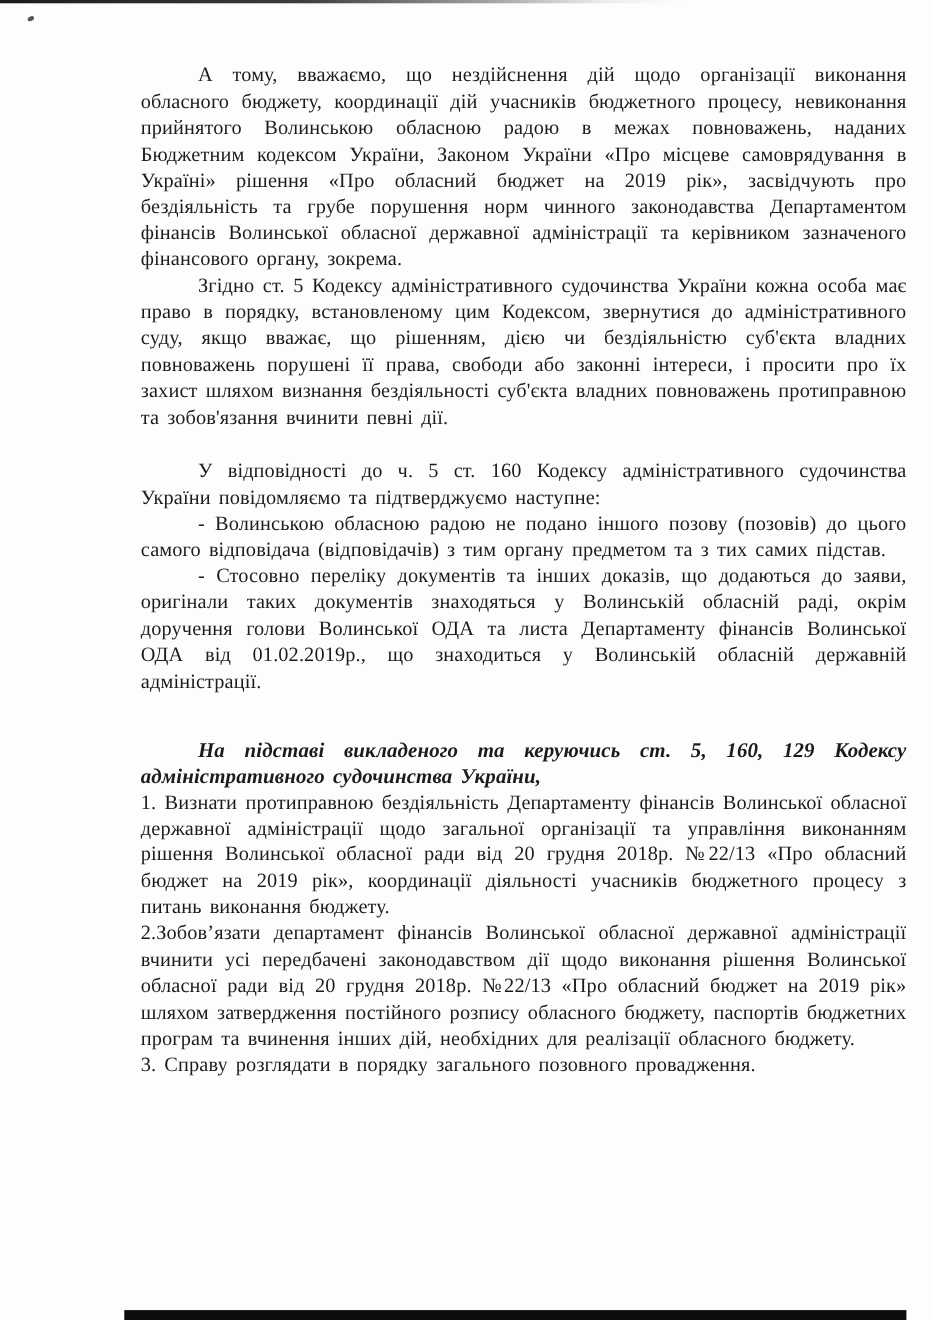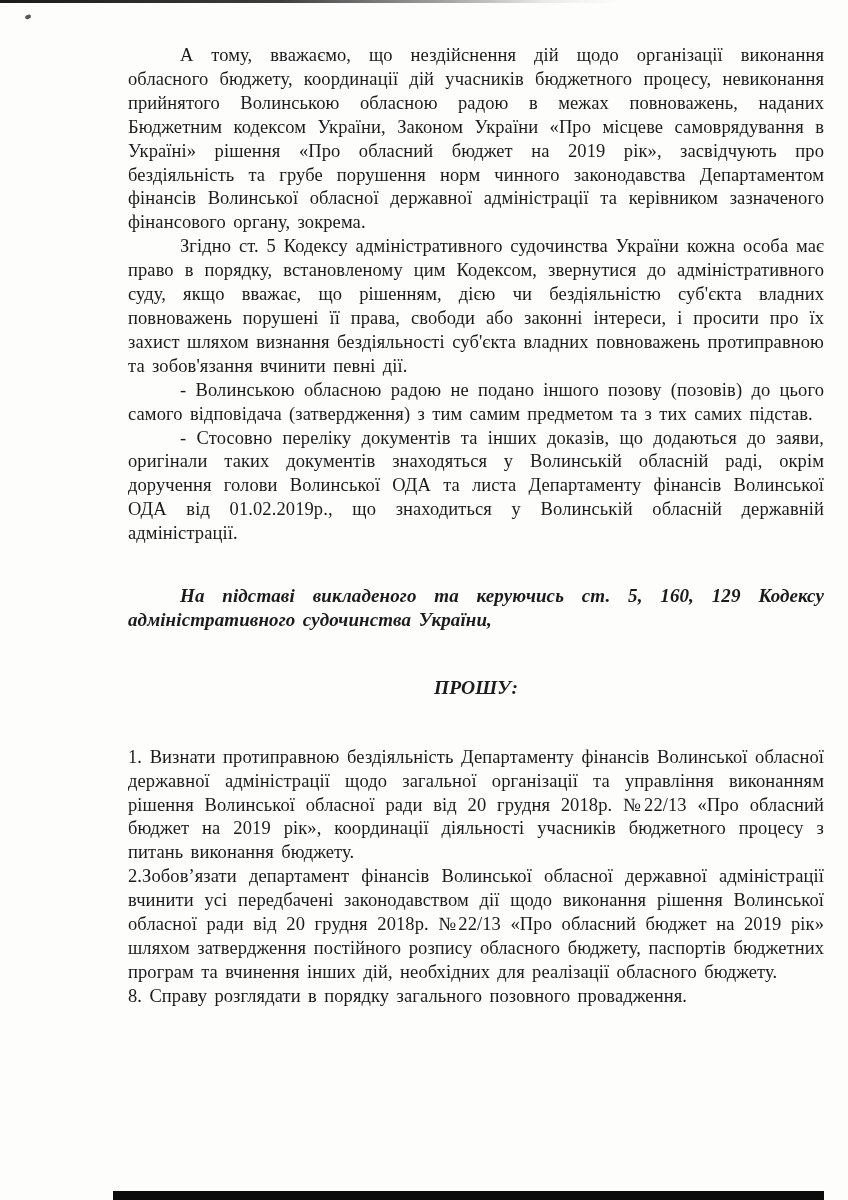--- a/index.html
+++ b/index.html
@@ -36,21 +36,21 @@
   .bottom-scan-bar {
     position: absolute;
     left: 113px; bottom: 0;
     width: 711px; height: 9px;
     background: #0c0c0c;
   }
   
   .text-col {
     position: absolute;
     left: 128px;
-    top: 44px;
+    top: 58px;
     width: 696px;
   }
   .text-col p {
     margin: 0;
     text-align: justify;
     font-size: 18.5px;
     line-height: 23.9px;
     word-spacing: 2.6px;
     letter-spacing: 0.1px;
   }
@@ -82,33 +82,33 @@
 
   <div class="top-scan-line"></div>
   <div class="corner-mark"></div>
 
   <div class="text-col">
 
     <p class="indent">А тому, вважаємо, що нездійснення дій щодо організації виконання обласного бюджету, координації дій учасників бюджетного процесу, невиконання прийнятого Волинською обласною радою в межах повноважень, наданих Бюджетним кодексом України, Законом України «Про місцеве самоврядування в Україні» рішення «Про обласний бюджет на 2019 рік», засвідчують про бездіяльність та грубе порушення норм чинного законодавства Департаментом фінансів Волинської обласної державної адміністрації та керівником зазначеного фінансового органу, зокрема.</p>
 
     <p class="indent">Згідно ст. 5 Кодексу адміністративного судочинства України кожна особа має право в порядку, встановленому цим Кодексом, звернутися до адміністративного суду, якщо вважає, що рішенням, дією чи бездіяльністю суб'єкта владних повноважень порушені її права, свободи або законні інтереси, і просити про їх захист шляхом визнання бездіяльності суб'єкта владних повноважень протиправною та зобов'язання вчинити певні дії.</p>
 
+    <p class="indent gap-before">У відповідності до ч. 5 ст. 160 Кодексу адміністративного судочинства України повідомляємо та підтверджуємо наступне:</p>
 
-    <p class="indent">- Волинською обласною радою не подано іншого позову (позовів) до цього самого відповідача (затвердження) з тим самим предметом та з тих самих підстав.</p>
+    <p class="indent">- Волинською обласною радою не подано іншого позову (позовів) до цього самого відповідача (відповідачів) з тим органу предметом та з тих самих підстав.</p>
 
 
     <p class="indent">- Стосовно переліку документів та інших доказів, що додаються до заяви, оригінали таких документів знаходяться у Волинській обласній раді, окрім доручення голови Волинської ОДА та листа Департаменту фінансів Волинської ОДА від 01.02.2019р., що знаходиться у Волинській обласній державній адміністрації.</p>
 
     <p class="legal-basis">На підставі викладеного та керуючись ст. 5, 160, 129 Кодексу адміністративного судочинства України,</p>
 
-    <p class="request-heading">ПРОШУ:</p>
 
     <p class="request-item">1. Визнати протиправною бездіяльність Департаменту фінансів Волинської обласної державної адміністрації щодо загальної організації та управління виконанням рішення Волинської обласної ради від 20 грудня 2018р. №22/13 «Про обласний бюджет на 2019 рік», координації діяльності учасників бюджетного процесу з питань виконання бюджету.</p>
 
     <p class="request-item">2.Зобов’язати департамент фінансів Волинської обласної державної адміністрації вчинити усі передбачені законодавством дії щодо виконання рішення Волинської обласної ради від 20 грудня 2018р. №22/13 «Про обласний бюджет на 2019 рік» шляхом затвердження постійного розпису обласного бюджету, паспортів бюджетних програм та вчинення інших дій, необхідних для реалізації обласного бюджету.</p>
 
-    <p class="request-item">8. Справу розглядати в порядку загального позовного провадження.</p>
+    <p class="request-item">3. Справу розглядати в порядку загального позовного провадження.</p>
 
   </div>
 
   <div class="bottom-scan-bar"></div>
 
 </div>
 
 </body></html>

